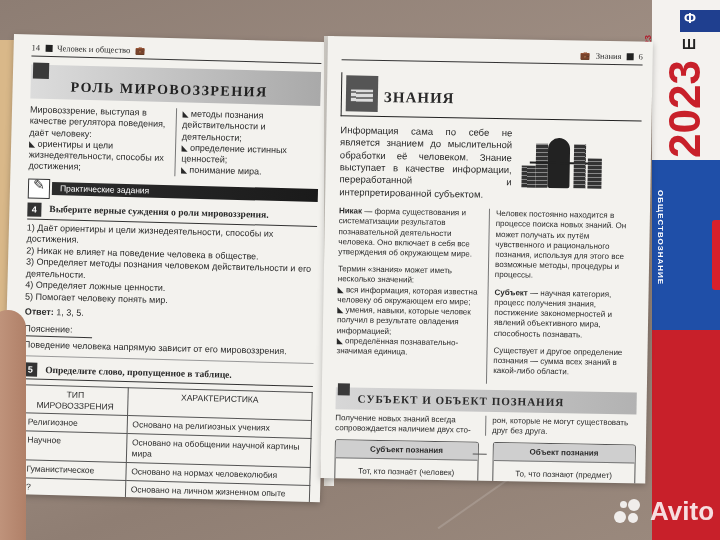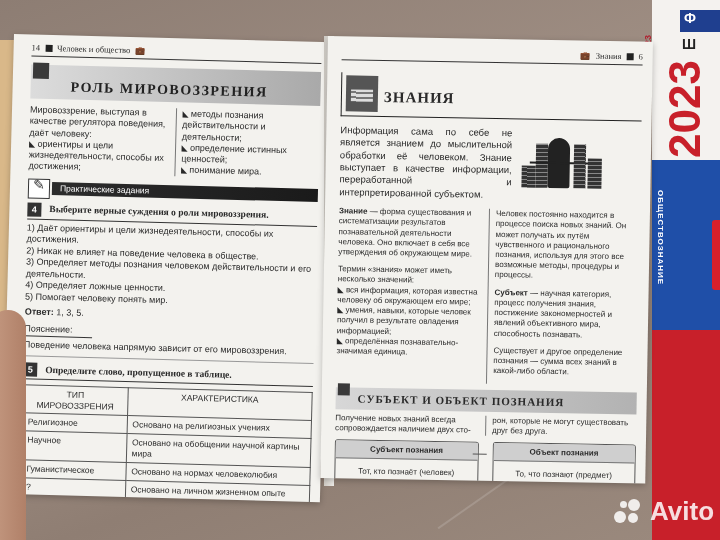--- a/index.html
+++ b/index.html
@@ -252,21 +252,21 @@
       <div class="stack" style="left:18px;width:12px;height:44px;"></div>
       <div class="person"></div>
       <div class="shelf"></div>
       <div class="stack" style="left:56px;width:12px;height:44px;"></div>
       <div class="stack" style="left:70px;width:14px;height:30px;"></div>
     </div>
   </div>
 
   <div class="cols-r">
     <div class="col">
-      <p><b>Знание</b><span> — форма существования и систематизации результатов познавательной деятельности человека. Оно включает в себя все утверждения об окружающем мире.</span></p>
+      <p><b>Никак</b><span> — форма существования и систематизации результатов познавательной деятельности человека. Оно включает в себя все утверждения об окружающем мире.</span></p>
       <div>Термин «знания» может иметь несколько значений:</div>
       <div class="bullet">вся информация, которая известна человеку об окружающем его мире;</div>
       <div class="bullet">умения, навыки, которые человек получил в результате овладения информацией;</div>
       <div class="bullet">определённая познавательно-значимая единица.</div>
     </div>
     <div class="col">
       <p>Человек постоянно находится в процессе поиска новых знаний. Он может получать их путём чувственного и рационального познания, используя для этого все возможные методы, процедуры и процессы.</p>
       <p><b>Субъект</b><span> — научная категория, процесс получения знания, постижение закономерностей и явлений объективного мира, способность познавать.</span></p>
       <p>Существует и другое определение познания — сумма всех знаний в какой-либо области.</p>
     </div>

